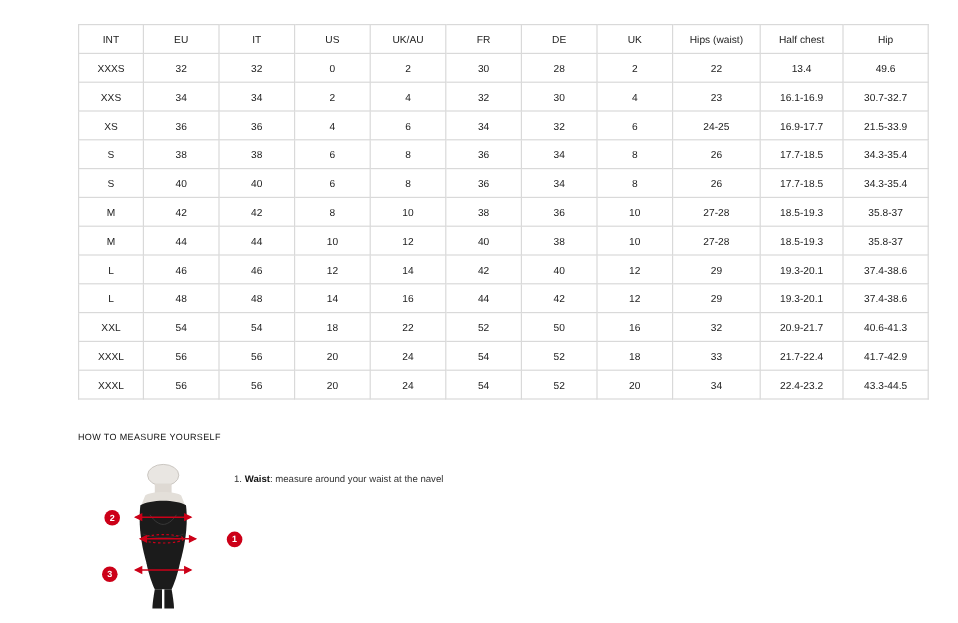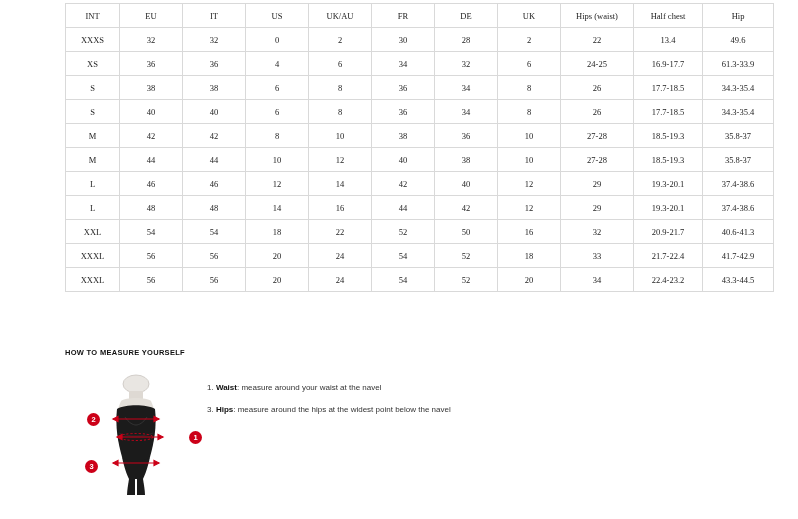--- a/index.html
+++ b/index.html
@@ -12,24 +12,23 @@
     height: 519px;
     font-family: "Liberation Sans", sans-serif;
     color: #1a1a1a;
     position: relative;
     overflow: hidden;
   }
   #size-table {
     border-collapse: collapse;
     position: absolute;
     left: 65px;
-    top: 3px;
+    top: 20px;
     width: 668px;
     table-layout: fixed;
-    font-family: Liberation Serif, serif;
   }
   #size-table th, #size-table td {
     border: 1px solid #d9d9d9;
     font-size: 8.5px;
     font-weight: normal;
     text-align: center;
     height: 23px;
     padding: 0;
     color: #222;
     white-space: nowrap;
@@ -45,37 +44,38 @@
   .c10 { width: 70px; margin-left: 44px; }
 
   .measure-section {
     position: absolute;
     left: 65px;
     top: 348px;
     width: 700px;
   }
   .measure-title {
     font-size: 7.5px;
-    font-weight: bold;
+    font-weight: normal;
     letter-spacing: 0.3px;
     color: #111;
     margin-bottom: 12px;
+    margin-top: 12px;
   }
   .measure-body {
     display: flex;
     align-items: flex-start;
   }
   .figure-wrap {
     width: 130px;
     height: 130px;
     position: relative;
     flex: 0 0 130px;
   }
   .steps {
-    margin-left: 12px;
+    margin-left: 0;
     padding-top: 14px;
   }
   .step {
     font-size: 8px;
     color: #333;
     margin-bottom: 12px;
     line-height: 1.2;
   }
   .step b { color: #111; }
   .callout {
@@ -124,31 +124,44 @@
       <td>0</td>
       <td>2</td>
       <td>30</td>
       <td>28</td>
       <td>2</td>
       <td>22</td>
       <td>13.4</td>
       <td>49.6</td>
     </tr>
     <tr>
+      <td>XXS</td>
+      <td>34</td>
+      <td>34</td>
+      <td>2</td>
+      <td>4</td>
+      <td>32</td>
+      <td>30</td>
+      <td>4</td>
+      <td>23</td>
+      <td>16.1-16.9</td>
+      <td>30.7-32.7</td>
+    </tr>
+    <tr>
       <td>XS</td>
       <td>36</td>
       <td>36</td>
       <td>4</td>
       <td>6</td>
       <td>34</td>
       <td>32</td>
       <td>6</td>
       <td>24-25</td>
       <td>16.9-17.7</td>
-      <td>61.3-33.9</td>
+      <td>21.5-33.9</td>
     </tr>
     <tr>
       <td>S</td>
       <td>38</td>
       <td>38</td>
       <td>6</td>
       <td>8</td>
       <td>36</td>
       <td>34</td>
       <td>8</td>
@@ -309,19 +322,15 @@
       <div class="callout" style="left: 124px; top: 62px;">1</div>
       <div class="callout" style="left: 22px; top: 44px;">2</div>
       <div class="callout" style="left: 20px; top: 91px;">3</div>
     </div>
 
     <div class="steps">
       <div class="step">
         <span>1.</span>
         <b>Waist</b><span>: measure around your waist at the navel</span>
       </div>
-      <div class="step">
-        <span>3.</span>
-        <b>Hips</b><span>: measure around the hips at the widest point below the navel</span>
-      </div>
     </div>
   </div>
 </div>
 
 </body></html>

